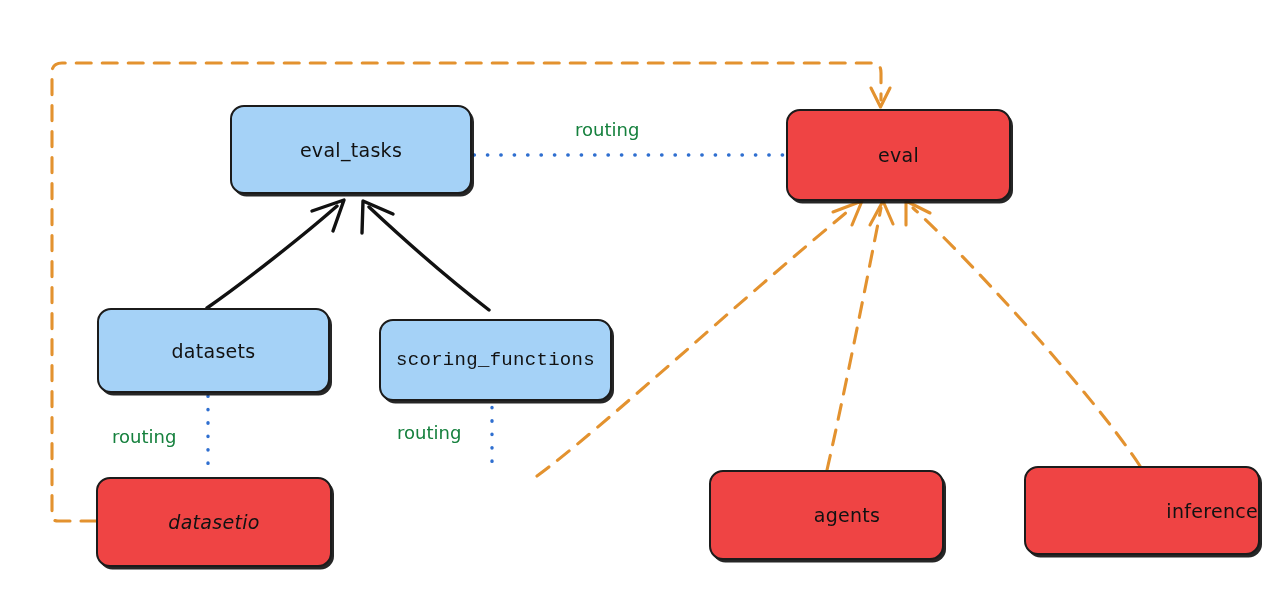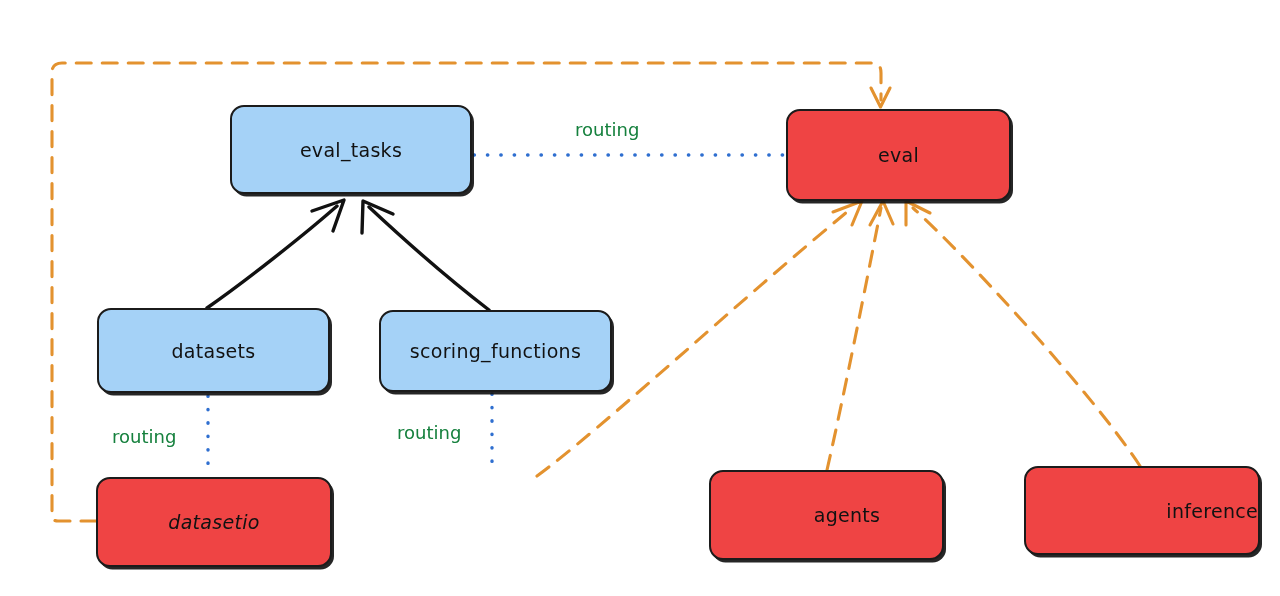--- a/index.html
+++ b/index.html
@@ -105,21 +105,21 @@
   </div>
 
   <div class="node green" style="left:786px; top:109px; width:225px; height:92px;">
     <span>eval</span>
   </div>
 
   <div class="node blue" style="left:97px; top:308px; width:233px; height:85px;">
     <span>datasets</span>
   </div>
 
-  <div class="node blue" style="left:379px; top:310px; width:233px; height:82px;">
+  <div class="node blue" style="left:379px; top:319px; width:233px; height:82px;font-family:Liberation Mono, monospace;">
     <span>scoring_functions</span>
   </div>
 
   <div class="node green" style="left:96px; top:477px; width:236px; height:90px;font-style:italic;">
     <span>datasetio</span>
   </div>
 
 
   <div class="node green" style="left:709px; top:470px; width:235px; height:90px;padding-left:41px;">
     <span>agents</span>

